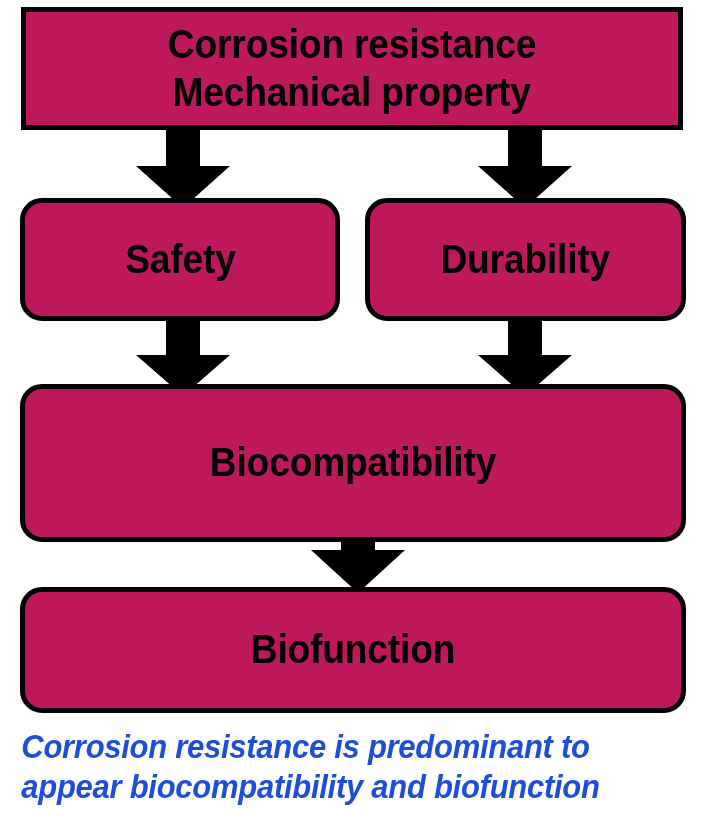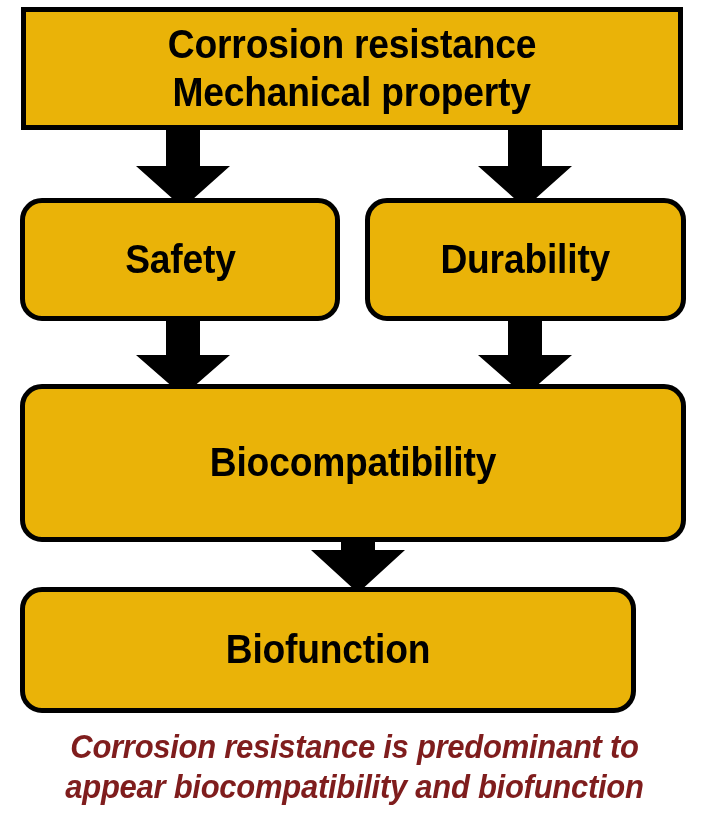--- a/index.html
+++ b/index.html
@@ -16,21 +16,21 @@
     width: 709px;
     height: 829px;
     background: #ffffff;
     overflow: hidden;
   }
 
   
   .node-box {
     position: absolute;
     box-sizing: border-box;
-    background: #eab308;
+    background: #be185d;
     border: 5px solid #000000;
     display: flex;
     flex-direction: column;
     align-items: center;
     justify-content: center;
     z-index: 3;
   }
   .node-box.rounded {
     border-radius: 22px;
   }
@@ -84,21 +84,21 @@
     width: 666px;
     height: 158px;
   }
   #box-biocompatibility .node-label {
     font-size: 40px;
   }
 
   #box-biofunction {
     left: 20px;
     top: 587px;
-    width: 616px;
+    width: 666px;
     height: 126px;
   }
   #box-biofunction .node-label {
     font-size: 40px;
   }
 
   
   .block-arrow {
     position: absolute;
     z-index: 1;
@@ -114,27 +114,27 @@
   #arrow-safety-to-bio   { left: 136px; top: 314px; width: 94px;  height: 82px; }
   #arrow-durability-to-bio { left: 478px; top: 314px; width: 94px; height: 82px; }
   #arrow-bio-to-biofunction { left: 311px; top: 507px; width: 94px; height: 86px; }
 
   
   #caption {
     position: absolute;
     left: 0;
     top: 727px;
     width: 709px;
-    text-align: center;
+    text-align: left;
     font-family: "Liberation Sans", sans-serif;
     font-weight: bold;
     font-style: italic;
     font-size: 33px;
     line-height: 1.22;
-    color: #7f1d1d;
+    color: #1d4ed8;
     letter-spacing: -0.3px;
   }
   #caption .caption-line {
     display: block;
     white-space: nowrap;
     transform: scaleX(0.94);
   }
 </style>
 </head>
 <body>

